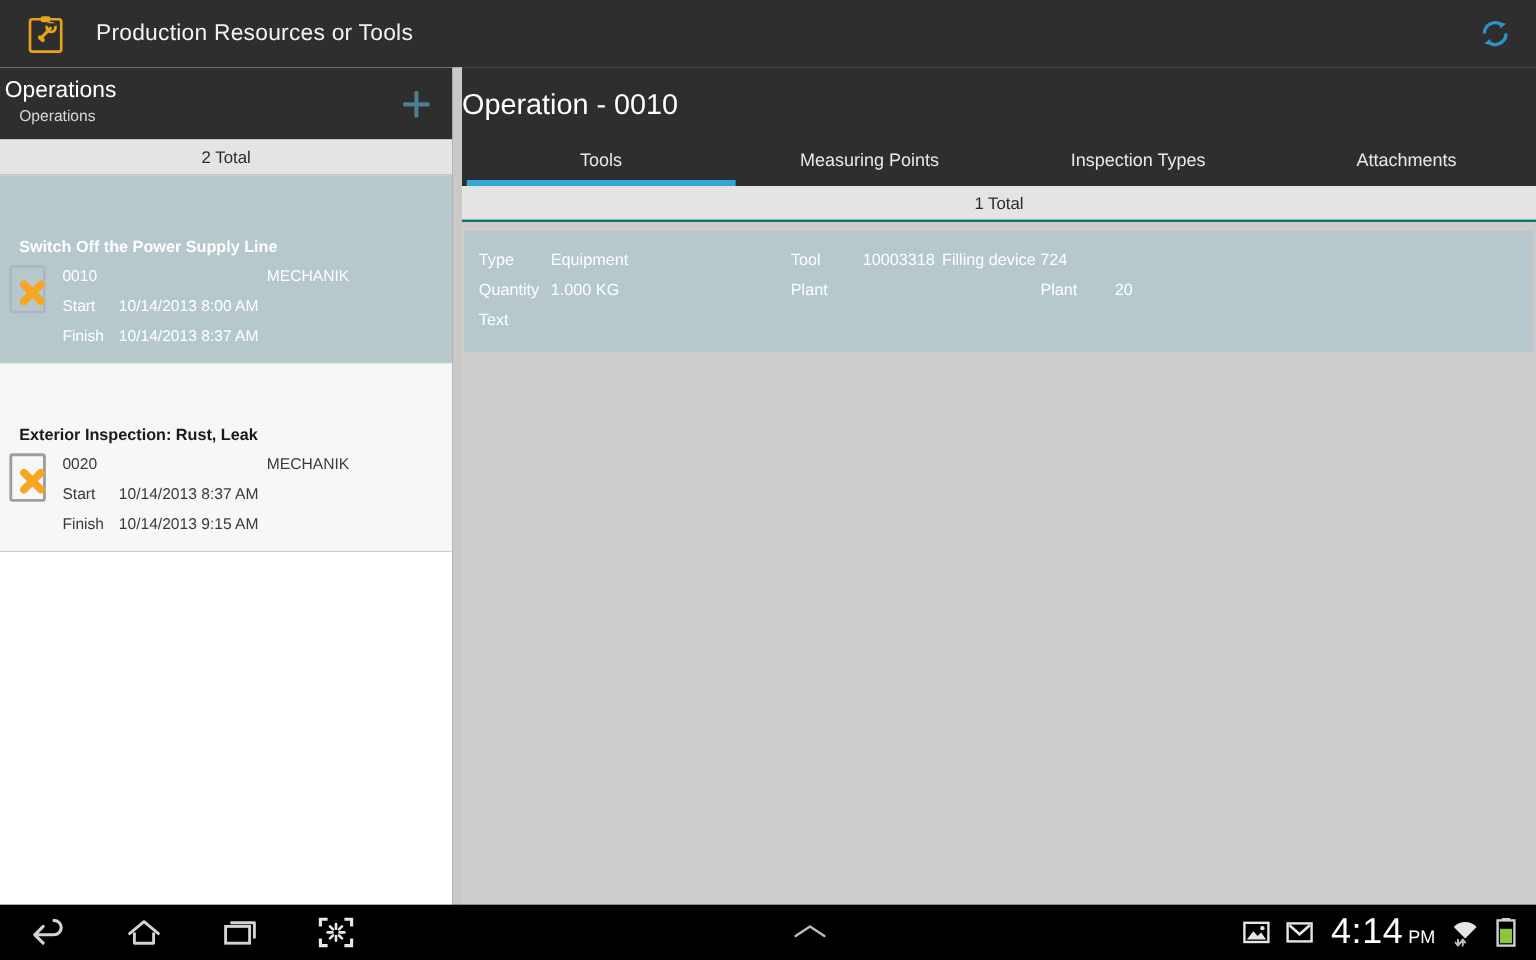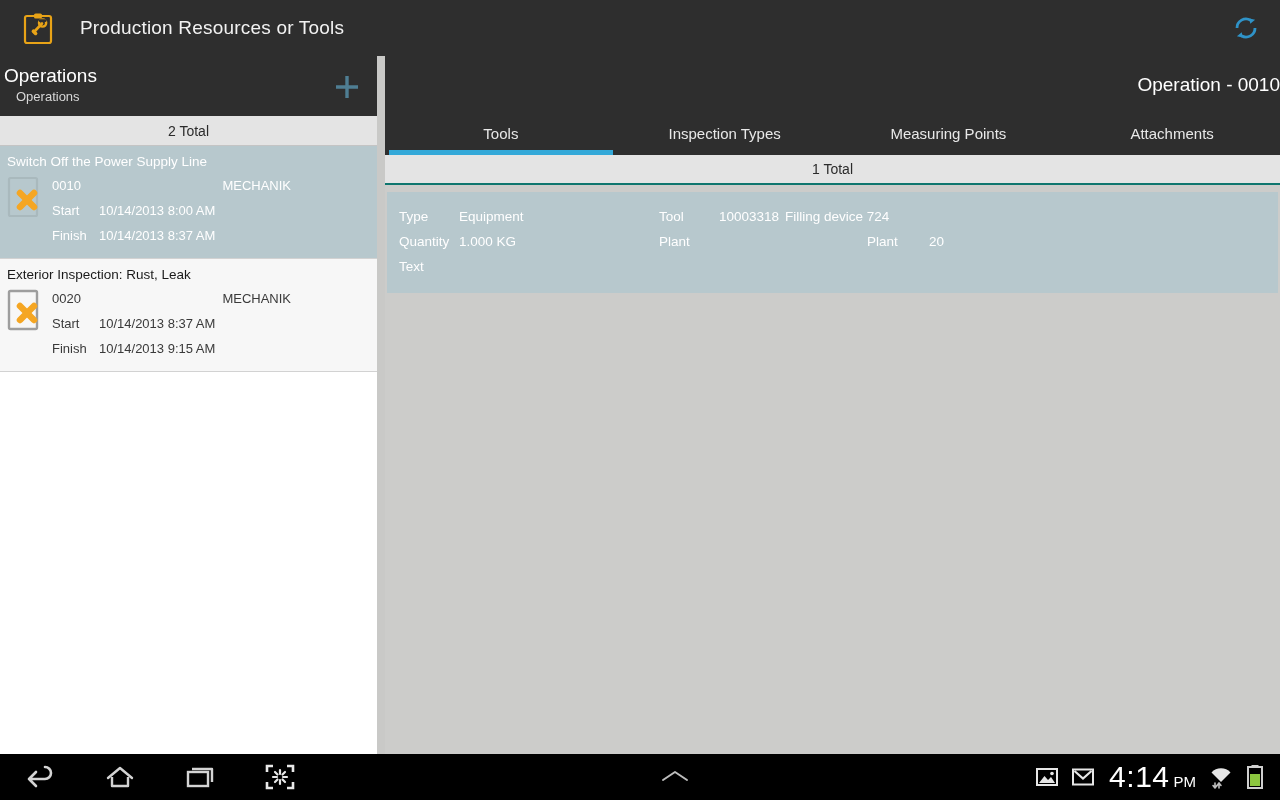--- a/index.html
+++ b/index.html
@@ -43,40 +43,40 @@
     display: flex; align-items: center; justify-content: center;
   }
   .totalbar {
     height: 30px; background: #e4e4e4; border-bottom: 1px solid #c4c4c4;
     display: flex; align-items: center; justify-content: center;
     font-size: 14px; color: #2b2b2b;
   }
   .op-row { position: relative; padding: 8px 0 10px 0; border-bottom: 1px solid #d2d2d2; }
   .op-row.selected { background: #b7c8cd; }
   .op-row.plain { background: #f7f7f7; }
-  .op-title { font-size: 13.5px; font-weight: normal; padding-left: 7px; margin-bottom: 4px; }
+  .op-title { font-size: 13.5px; font-weight: bold; padding-left: 16px; margin-bottom: 4px; margin-top: 44px; }
   .op-row.selected .op-title { color: #ffffff; }
   .op-row.plain .op-title { color: #1a1a1a; }
   .op-body { display: flex; }
   .op-status { width: 52px; display: flex; align-items: flex-start; justify-content: center; padding-top: 2px; }
   .op-fields { flex: 1 1 auto; padding-right: 8px; }
   .op-line { display: flex; font-size: 13px; line-height: 25px; }
   .op-lbl { width: 47px; }
   .op-val { }
   .op-right { margin-left: auto; padding-right: 78px; }
   .op-row.selected .op-line { color: #ffffff; }
   .op-row.plain .op-line { color: #3a3a3a; }
 
   
   .divider { position: absolute; left: 377px; top: 56px; width: 8px; height: 698px; background: #c9c9c7; }
 
   
   .right-panel { position: absolute; left: 385px; top: 56px; width: 895px; height: 698px; background: #ccccca; }
   .right-head { height: 99px; background: #2e2e2e; position: relative; }
-  .right-title { color: #ffffff; font-size: 19px; padding: 18px 0 0 0; text-align: right; }
+  .right-title { color: #ffffff; font-size: 24px; padding: 18px 0 0 0; }
   .tabs { position: absolute; left: 4px; bottom: 0; width: 100%; height: 44px; display: flex; }
   .tab {
     flex: 1 1 0; display: flex; align-items: center; justify-content: center;
     color: #e8e8e8; font-size: 15px; position: relative;
   }
   .tab .tab-underline {
     position: absolute; left: 0; bottom: 0; width: 100%; height: 5px; background: transparent;
   }
   .tab.active .tab-underline { background: #33a8d8; }
   .right-totalbar {
@@ -220,25 +220,25 @@
   <div class="right-panel">
 
     <div class="right-head">
       <div class="right-title">Operation - 0010</div>
       <div class="tabs">
         <div class="tab active">
           <span>Tools</span>
           <span class="tab-underline"></span>
         </div>
         <div class="tab">
+          <span>Measuring Points</span>
+          <span class="tab-underline"></span>
+        </div>
+        <div class="tab">
           <span>Inspection Types</span>
-          <span class="tab-underline"></span>
-        </div>
-        <div class="tab">
-          <span>Measuring Points</span>
           <span class="tab-underline"></span>
         </div>
         <div class="tab">
           <span>Attachments</span>
           <span class="tab-underline"></span>
         </div>
       </div>
     </div>
 
     <div class="right-totalbar">

